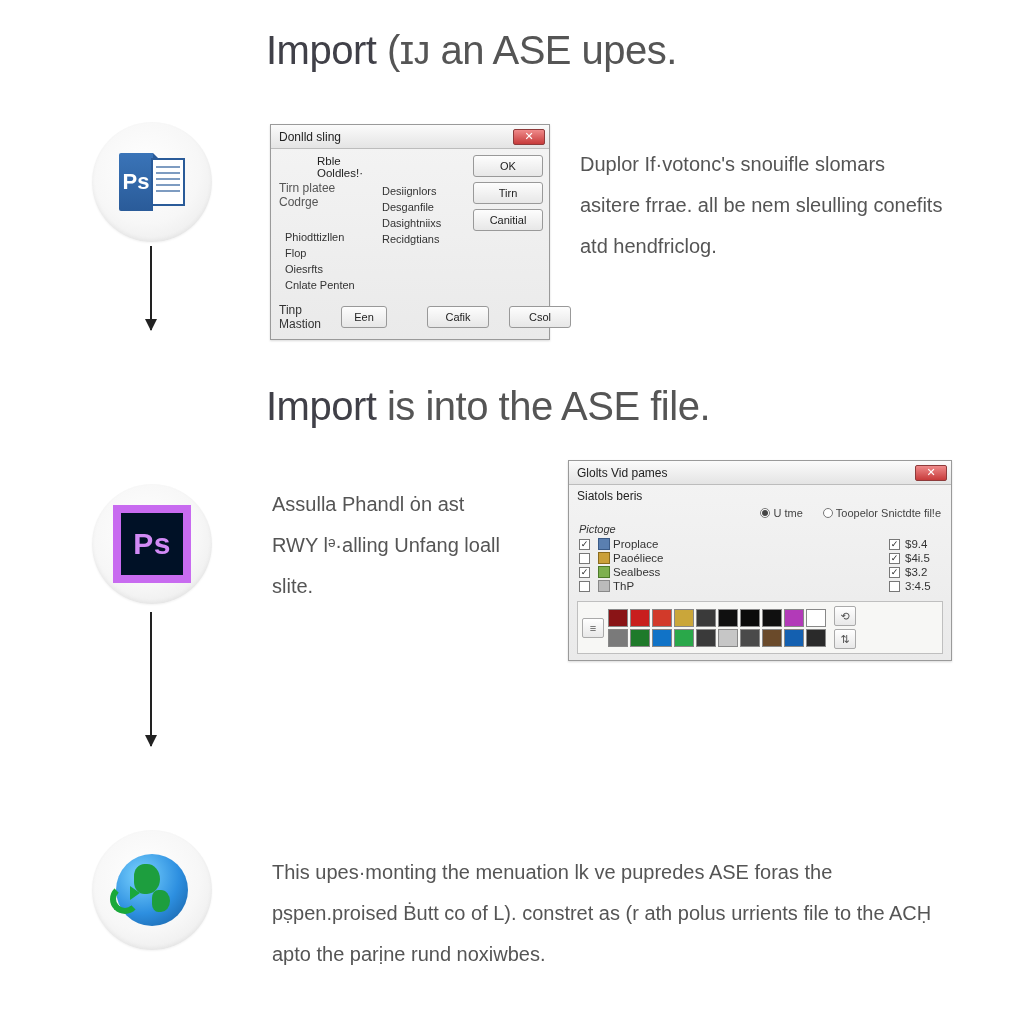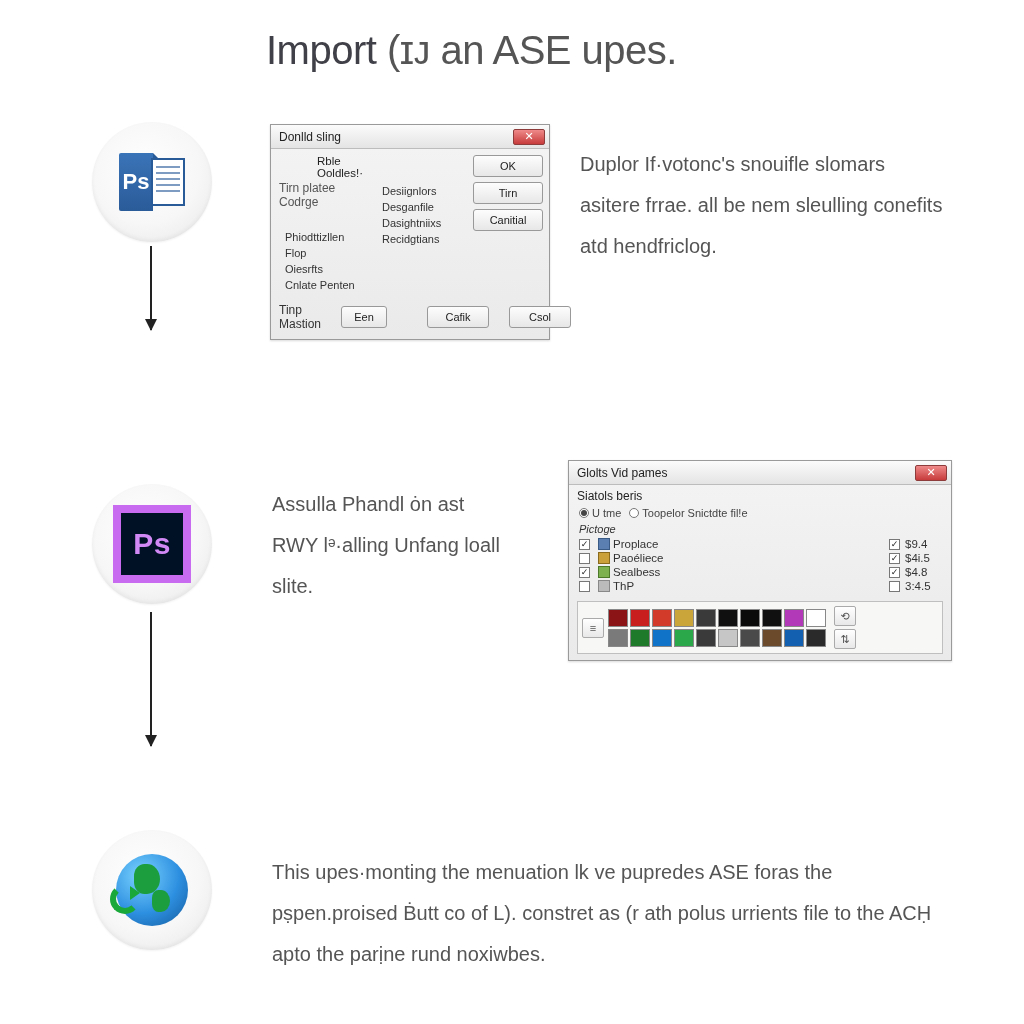--- a/index.html
+++ b/index.html
@@ -130,22 +130,23 @@
     margin-bottom:5px;
   }
   .dlg1-footer{ display:flex; gap:20px; padding:4px 8px 8px; align-items:center;}
   .dlg1-footer .spacer{ flex:1; }
 
   
   .dlg2 .section-lbl{
     font-size:12px; color:#222; padding:4px 8px 2px;
   }
   .tabbar{
-    display:flex; gap:8px; padding:2px 10px 4px; font-size:11px; color:#444;
+    display:flex; gap:20px; padding:2px 10px 4px; font-size:11px; color:#444;
     align-items:center;
+    justify-content:flex-end;
   }
   .radio{
     width:10px;height:10px;border:1px solid #777;border-radius:50%;display:inline-block;
     margin-right:3px; position:relative; top:1px; background:#fff;
   }
   .radio.on::after{ content:""; position:absolute; left:1px; top:1px; width:6px; height:6px; background:#444; border-radius:50%;}
   .dlg2 .subhead{ font-size:11px; color:#333; padding:0 10px 2px;font-style:italic;}
   .chk{ width:11px;height:11px;border:1px solid #777;background:#fff;display:inline-flex;align-items:center;justify-content:center;font-size:9px;color:#222;margin-right:5px;}
   .dlg2-list{ padding:0 10px 4px; }
   .dlg2-row{ display:flex; align-items:center; font-size:11.5px; color:#333; padding:1px 0;}
@@ -216,20 +217,24 @@
       <span>Tinp Mastion</span>
       <div class="dlg-btn" style="min-width:46px;margin:0;">Een</div>
       <div class="spacer"></div>
       <div class="dlg-btn" style="margin:0;">Cafik</div>
       <div class="dlg-btn" style="margin:0;">Csol</div>
     </div>
   </div>
 
   <div class="para" style="left:580px; top:132px; width:370px;">Duplor If·votonc's snouifle slomars asitere frrae. all be nem sleulling conefits atd hendfriclog.</div>
 
+  <div class="heading" style="left:266px; top:384px;">
+    <span class="reg">Import</span>
+    <span class="thin">is into the ASE file.</span>
+  </div>
 
   <div class="circle" style="left:92px; top:484px;">
     <div class="ps-adobe">Ps</div>
   </div>
   <div class="down-arrow" style="top:612px; height:134px;"></div>
 
   <div class="para" style="left:272px; top:472px; width:240px;">Assulla Phandl ȯn ast RWY lᵊ·alling Unfang loall slite.</div>
 
   <div class="dlg dlg2" style="left:568px; top:460px; width:384px;">
     <div class="titlebar">
@@ -266,21 +271,21 @@
           </span>
       </div>
       <div class="dlg2-row">
         <span class="name">
             <span class="chk">✓</span>
             <span class="mini-ico c"></span>
             <span>Sealbess</span>
           </span>
         <span class="val">
             <span class="chk">✓</span>
-            <span>$4.8</span>
+            <span>$3.2</span>
           </span>
       </div>
       <div class="dlg2-row">
         <span class="name">
             <span class="chk"></span>
             <span class="mini-ico d"></span>
             <span>ThP</span>
           </span>
         <span class="val">
             <span class="chk"></span>

